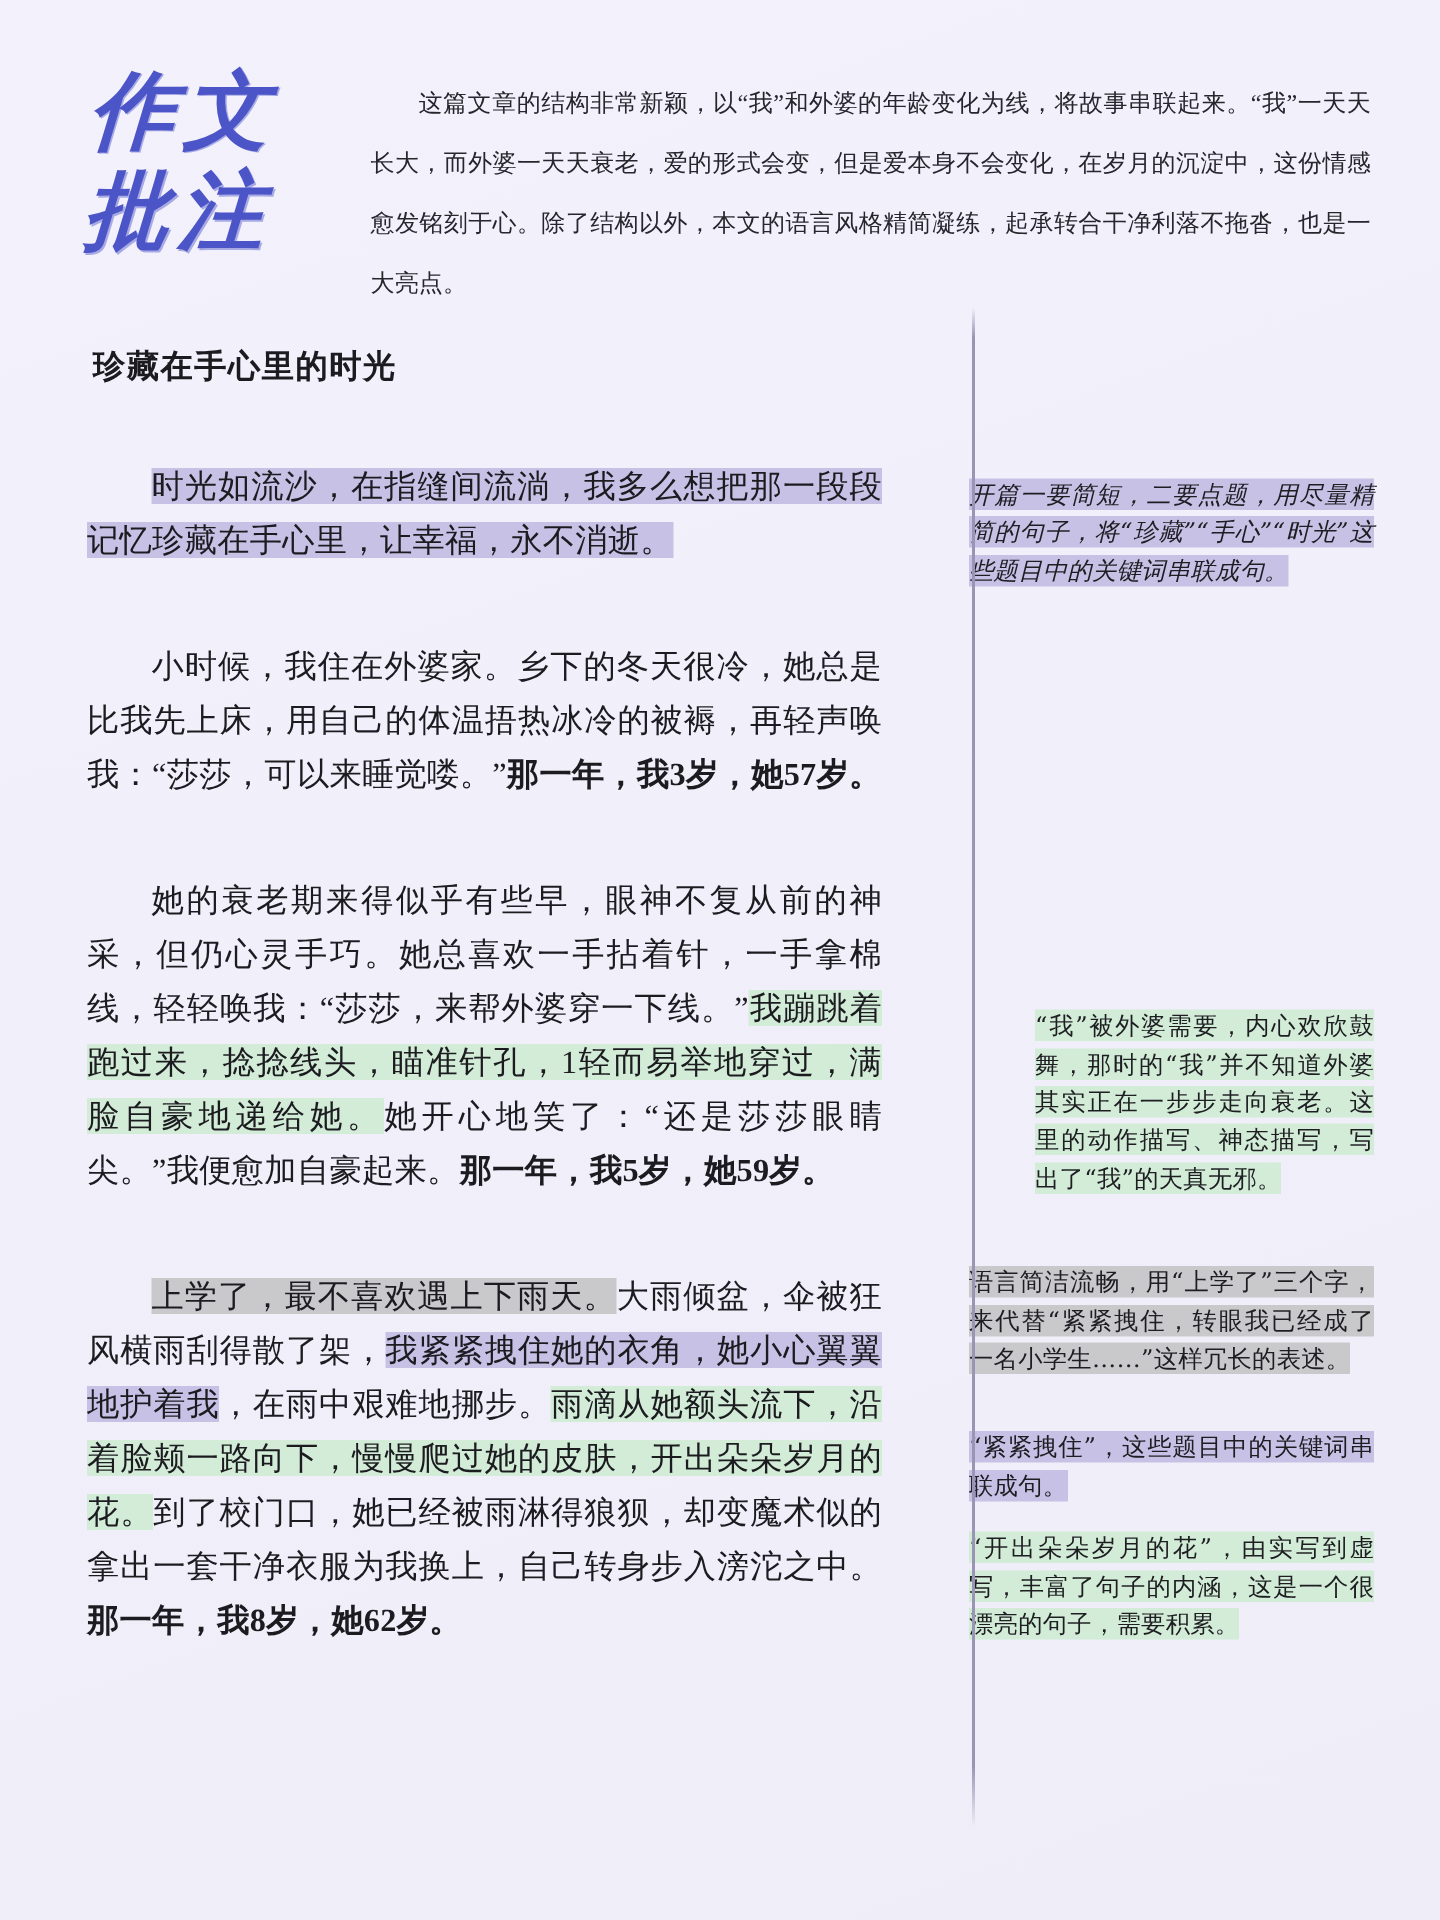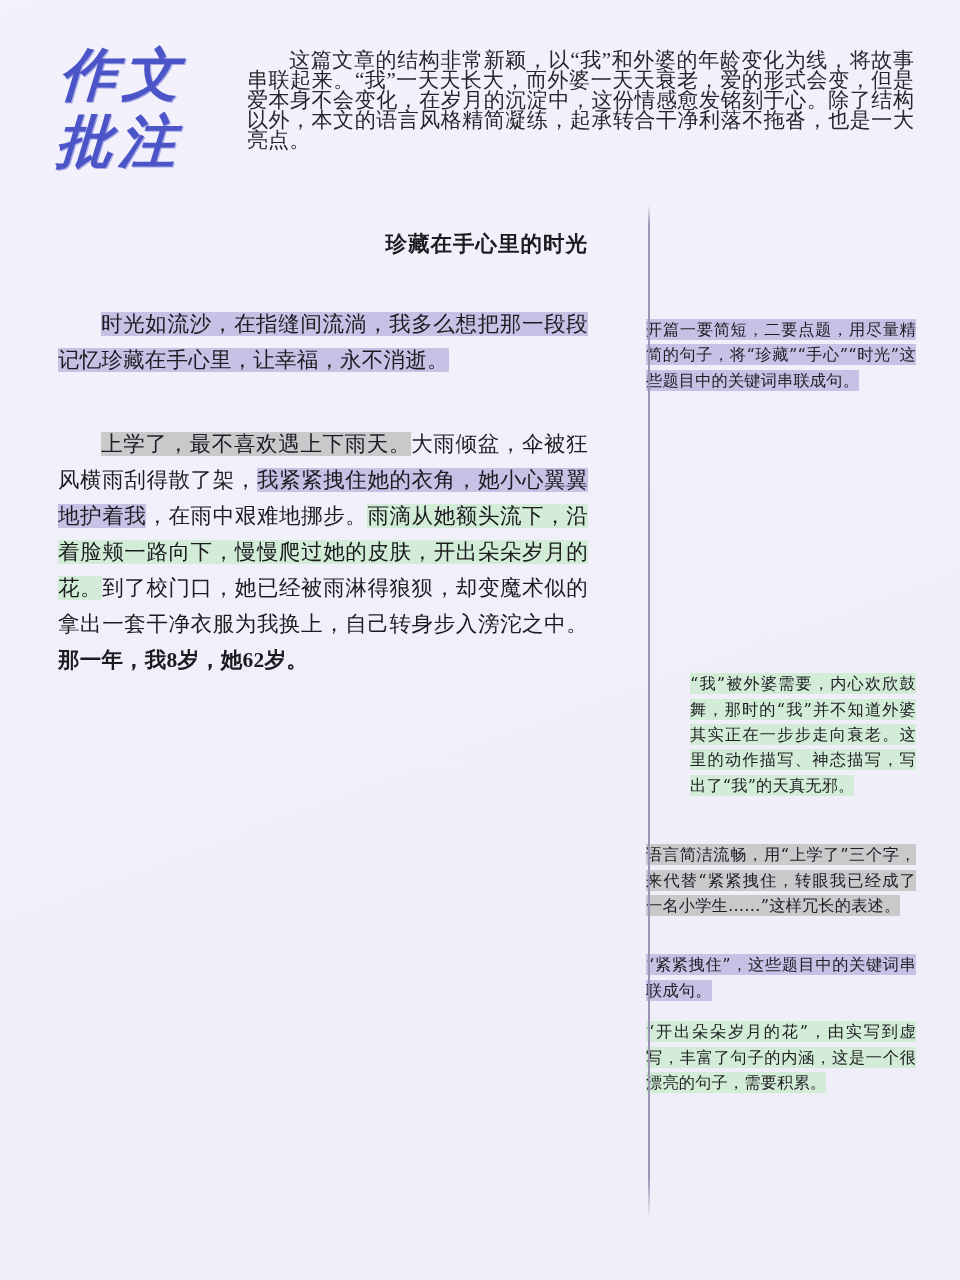--- a/index.html
+++ b/index.html
@@ -44,22 +44,22 @@
     font-style: italic;
     transform: skewX(-3deg);
     text-shadow: 1.2px 1.2px 0 rgba(76,85,200,0.45);
   }
   .brand-line { display: block; white-space: nowrap; }
 
   .header-note {
     flex: 1 1 auto;
     padding-left: 14px;
     padding-top: 16px;
-    font-size: 21px;
-    line-height: 20px;
+    font-size: 16px;
+    line-height: 40px;
     color: #26262c;
     text-align: justify;
     text-indent: 2em;
     letter-spacing: 0.1px;
   }
 
   
   .columns {
     display: flex;
     padding: 0 44px 0 58px;
@@ -83,21 +83,21 @@
   }
 
   .col-notes {
     flex: 1 1 auto;
     padding-left: 36px;
     box-sizing: border-box;
   }
 
   
   .essay-title {
-    text-align: right;
+    text-align: left;
     font-weight: bold;
     font-size: 21.5px;
     letter-spacing: 1px;
     color: #1b1b20;
     margin: 24px 0 0 0;
     padding-left: 4px;
   }
 
   .essay-para {
     font-size: 21.5px;
@@ -126,21 +126,21 @@
   }
   .note span.inner {
     box-decoration-break: clone;
     -webkit-box-decoration-break: clone;
     padding: 1px 0;
   }
   .note-purple span.inner { background: #c7c1e6; }
   .note-green  span.inner { background: #d2ecd7; }
   .note-gray   span.inner { background: #c9c9cc; }
 
-  .note-1 { margin-top: 112px; }
+  .note-1 { margin-top: 112px; font-style: italic; }
   .note-2 { margin-top: 278px; padding-left: 44px; }
   .note-3 { margin-top: 44px; }
   .note-4 { margin-top: 34px; }
   .note-5 { margin-top: 16px; }
 </style>
 </head>
 <body>
 
 <div id="page">
 
@@ -153,20 +153,22 @@
   </div>
 
   <div class="columns">
 
     <div class="divider"></div>
 
     <div class="col-essay">
       <h1 class="essay-title">珍藏在手心里的时光</h1>
       <div id="essay-body">
           <p class="essay-para p-gap-lg"><span class="hl-purple">时光如流沙，在指缝间流淌，我多么想把那一段段记忆珍藏在手心里，让幸福，永不消逝。</span></p>
+          <p class="essay-para p-gap-lg"><span>小时候，我住在外婆家。乡下的冬天很冷，她总是比我先上床，用自己的体温捂热冰冷的被褥，再轻声唤我：“莎莎，可以来睡觉喽。”</span><span class="bold">那一年，我3岁，她57岁。</span></p>
+          <p class="essay-para p-gap-lg"><span>她的衰老期来得似乎有些早，眼神不复从前的神采，但仍心灵手巧。她总喜欢一手拈着针，一手拿棉线，轻轻唤我：“莎莎，来帮外婆穿一下线。”</span><span class="hl-green">我蹦跳着跑过来，捻捻线头，瞄准针孔，1轻而易举地穿过，满脸自豪地递给她。</span><span>她开心地笑了：“还是莎莎眼睛尖。”我便愈加自豪起来。</span><span class="bold">那一年，我5岁，她59岁。</span></p>
           <p class="essay-para p-gap-lg"><span class="hl-gray">上学了，最不喜欢遇上下雨天。</span><span>大雨倾盆，伞被狂风横雨刮得散了架，</span><span class="hl-purple">我紧紧拽住她的衣角，她小心翼翼地护着我</span><span>，在雨中艰难地挪步。</span><span class="hl-green">雨滴从她额头流下，沿着脸颊一路向下，慢慢爬过她的皮肤，开出朵朵岁月的花。</span><span>到了校门口，她已经被雨淋得狼狈，却变魔术似的拿出一套干净衣服为我换上，自己转身步入滂沱之中。</span><span class="bold">那一年，我8岁，她62岁。</span></p>
         </div>
     </div>
 
     <div class="col-notes">
       <div id="notes-body">
           <div class="note note-purple note-1"><span class="inner">开篇一要简短，二要点题，用尽量精简的句子，将“珍藏”“手心”“时光”这些题目中的关键词串联成句。</span></div>
           <div class="note note-green note-2"><span class="inner">“我”被外婆需要，内心欢欣鼓舞，那时的“我”并不知道外婆其实正在一步步走向衰老。这里的动作描写、神态描写，写出了“我”的天真无邪。</span></div>
           <div class="note note-gray note-3"><span class="inner">语言简洁流畅，用“上学了”三个字，来代替“紧紧拽住，转眼我已经成了一名小学生……”这样冗长的表述。</span></div>
           <div class="note note-purple note-4"><span class="inner">“紧紧拽住”，这些题目中的关键词串联成句。</span></div>

